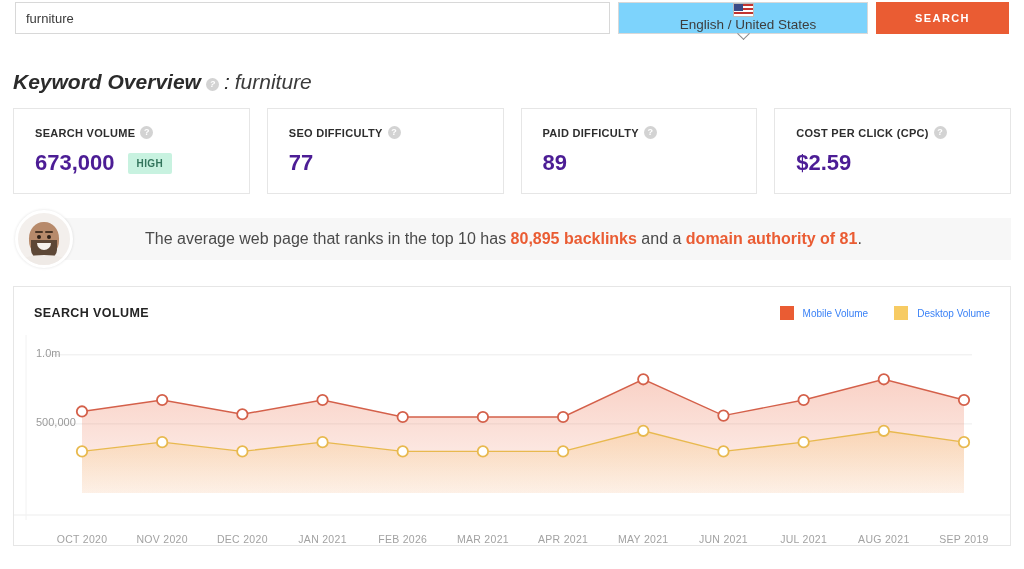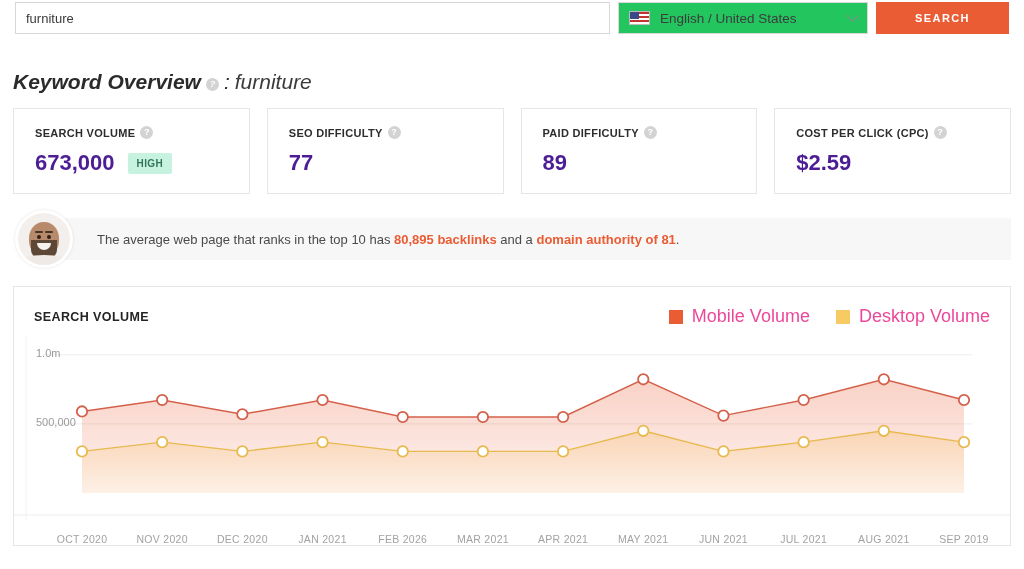--- a/index.html
+++ b/index.html
@@ -29,25 +29,26 @@
     font-size: 13px;
     color: #3a3a3a;
     padding: 0 10px;
     outline: none;
   }
   .locale-select {
     width: 250px;
     height: 32px;
     margin-left: 8px;
     border: 1px solid #d8d8d8;
-    background: #22c55e;
+    background: #7dd3fc;
     display: flex;
     align-items: center;
     padding: 0 10px;
     position: relative;
+    flex-direction: column;
   }
   .flag {
     width: 21px; height: 14px;
     position: relative;
     overflow: hidden;
     border: 1px solid #bbb;
     flex: 0 0 auto;
   }
   .flag .stripes {
     position: absolute; inset: 0;
@@ -227,22 +228,23 @@
   .banner {
     flex: 1 1 auto;
     height: 42px;
     background: #f7f7f7;
     display: flex;
     align-items: center;
     margin-left: -14px;
     padding-left: 38px;
   }
   .banner-text {
-    font-size: 13px;
+    font-size: 16px;
     color: #4a4a4a;
+    margin-left: 48px;
   }
   .hl { color: #ea5c33; font-weight: bold; }
 
   
   .chart-card {
     margin: 21px 13px 0 13px;
     border: 1px solid #e6e6e6;
     background: #fff;
     height: 260px;
     position: relative;
@@ -256,21 +258,21 @@
   }
   .chart-title {
     font-size: 12.5px;
     font-weight: bold;
     letter-spacing: 0.4px;
     color: #242424;
   }
   .legend { display: flex; align-items: center; gap: 26px; }
   .legend-item { display: flex; align-items: center; gap: 9px; }
   .swatch { width: 14px; height: 14px; flex: 0 0 auto; }
-  .legend-label { font-size: 18px; color: #ec4899; }
+  .legend-label { font-size: 10px; color: #3b82f6; }
 
   .plot {
     position: absolute;
     left: 0; top: 48px;
     width: 1000px; height: 210px;
   }
   .plot svg { display: block; }
   .ytick {
     position: absolute;
     font-size: 11px;

